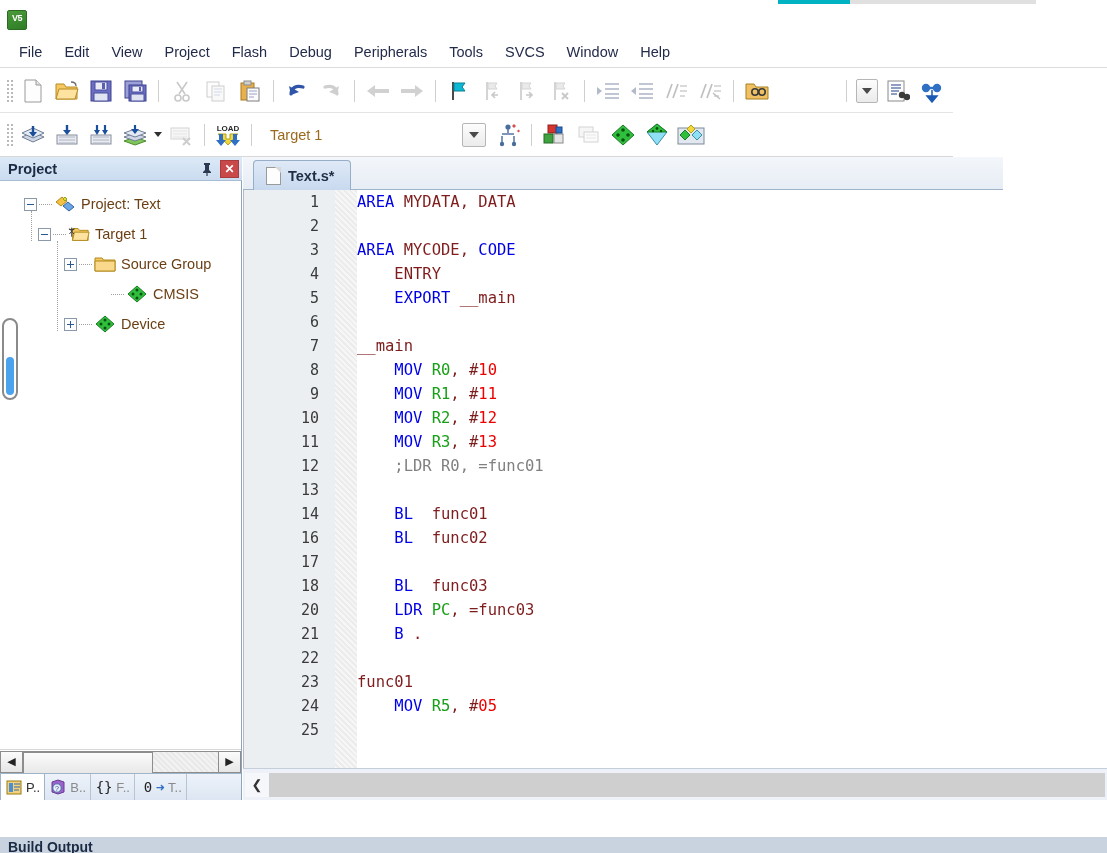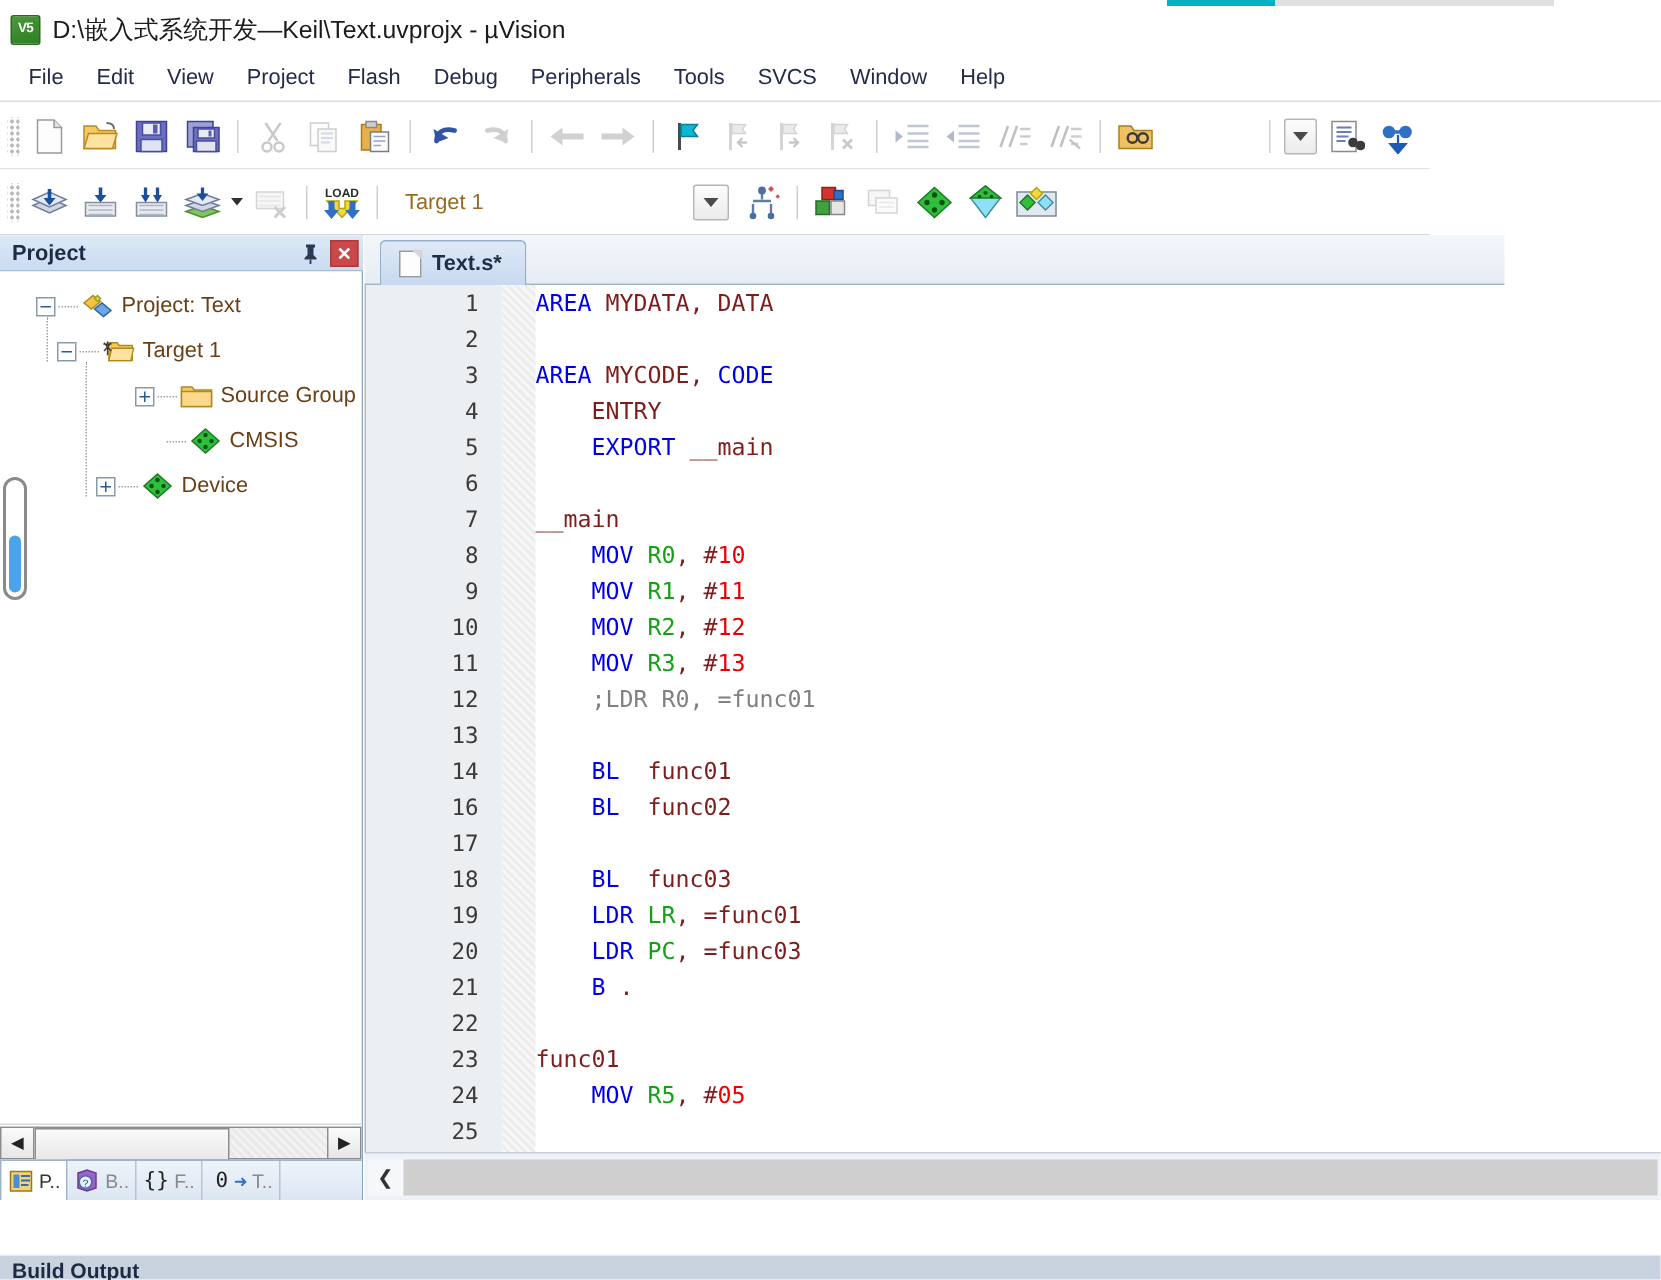--- a/index.html
+++ b/index.html
@@ -427,21 +427,20 @@
 </head>
 <body>
 
 <div id="top-sliver">
   <div class="track"></div>
   <div class="fill" style="width: 72.24px; background: rgb(0, 178, 194);"></div>
 </div>
 
 <div id="titlebar">
   <div id="app-icon"></div>
-  <div id="title-text">D:\嵌入式系统开发—Keil\Text.uvprojx - µVision</div>
 </div>
 
 <div id="menubar">
   <div class="menu-item">File</div>
   <div class="menu-item">Edit</div>
   <div class="menu-item">View</div>
   <div class="menu-item">Project</div>
   <div class="menu-item">Flash</div>
   <div class="menu-item">Debug</div>
   <div class="menu-item">Peripherals</div>
@@ -789,21 +788,21 @@
       <div class="ticon">
         <svg width="24" height="18" viewBox="0 0 24 18">
             <path d="M5 3h6l1.5 2H22v11H5z" fill="#f5c862" stroke="#b18a1b"></path>
             <path d="M7 7h16l-2 9H5z" fill="#fde2a0" stroke="#b18a1b"></path>
             <path d="M4 2v10M1 4h6M1.5 3l5 6M6.5 3l-5 6" stroke="#3c3c3c" stroke-width="1"></path>
           </svg>
       </div>
       <div class="tlabel">Target 1</div>
     </div>
 
-    <div class="tnode" style="padding-left:90px">
+    <div class="tnode" style="padding-left:64px">
       <div class="expander plus"></div>
       <div class="tdots" style="border-bottom:1px dotted #a0a0a0; height:1px; align-self:center;"></div>
       <div class="ticon">
         <svg width="22" height="18" viewBox="0 0 22 18">
             <path d="M1 3h7l1.5 2H21v11H1z" fill="#f5c862" stroke="#b18a1b"></path>
             <path d="M1 6h20v10H1z" fill="#fbd98c" stroke="#b18a1b"></path>
           </svg>
       </div>
       <div class="tlabel">Source Group</div>
     </div>
@@ -906,21 +905,20 @@
         <div class="cline"><span class="lnum">8</span><span class="ctext"><span class="p">    </span><span class="k">MOV</span><span class="p"> </span><span class="r">R0</span><span class="p">, #</span><span class="n">10</span></span></div>
         <div class="cline"><span class="lnum">9</span><span class="ctext"><span class="p">    </span><span class="k">MOV</span><span class="p"> </span><span class="r">R1</span><span class="p">, #</span><span class="n">11</span></span></div>
         <div class="cline"><span class="lnum">10</span><span class="ctext"><span class="p">    </span><span class="k">MOV</span><span class="p"> </span><span class="r">R2</span><span class="p">, #</span><span class="n">12</span></span></div>
         <div class="cline"><span class="lnum">11</span><span class="ctext"><span class="p">    </span><span class="k">MOV</span><span class="p"> </span><span class="r">R3</span><span class="p">, #</span><span class="n">13</span></span></div>
         <div class="cline"><span class="lnum">12</span><span class="ctext"><span class="c">    ;LDR R0, =func01</span></span></div>
         <div class="cline"><span class="lnum">13</span><span class="ctext"></span></div>
         <div class="cline"><span class="lnum">14</span><span class="ctext"><span class="p">    </span><span class="k">BL</span><span class="p">  func01</span></span></div>
         <div class="cline"><span class="lnum">16</span><span class="ctext"><span class="p">    </span><span class="k">BL</span><span class="p">  func02</span></span></div>
         <div class="cline"><span class="lnum">17</span><span class="ctext"></span></div>
         <div class="cline"><span class="lnum">18</span><span class="ctext"><span class="p">    </span><span class="k">BL</span><span class="p">  func03</span></span></div>
-        <div class="cline"><span class="lnum">19</span><span class="ctext"><span class="p">    </span><span class="k">LDR</span><span class="p"> </span><span class="r">LR</span><span class="p">, =func01</span></span></div>
         <div class="cline"><span class="lnum">20</span><span class="ctext"><span class="p">    </span><span class="k">LDR</span><span class="p"> </span><span class="r">PC</span><span class="p">, =func03</span></span></div>
         <div class="cline"><span class="lnum">21</span><span class="ctext"><span class="p">    </span><span class="k">B</span><span class="p"> .</span></span></div>
         <div class="cline"><span class="lnum">22</span><span class="ctext"></span></div>
         <div class="cline"><span class="lnum">23</span><span class="ctext"><span class="p">func01</span></span></div>
         <div class="cline"><span class="lnum">24</span><span class="ctext"><span class="p">    </span><span class="k">MOV</span><span class="p"> </span><span class="r">R5</span><span class="p">, #</span><span class="n">05</span></span></div>
         <div class="cline"><span class="lnum">25</span><span class="ctext"></span></div>
       </div>
   </div>
 
   <div id="code-hscroll">

